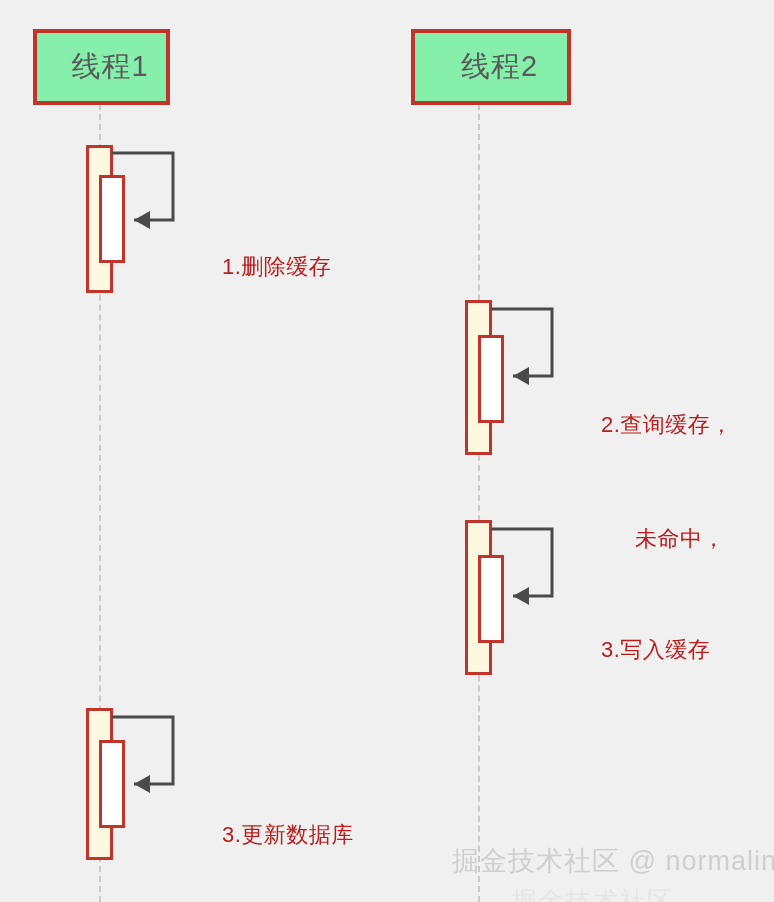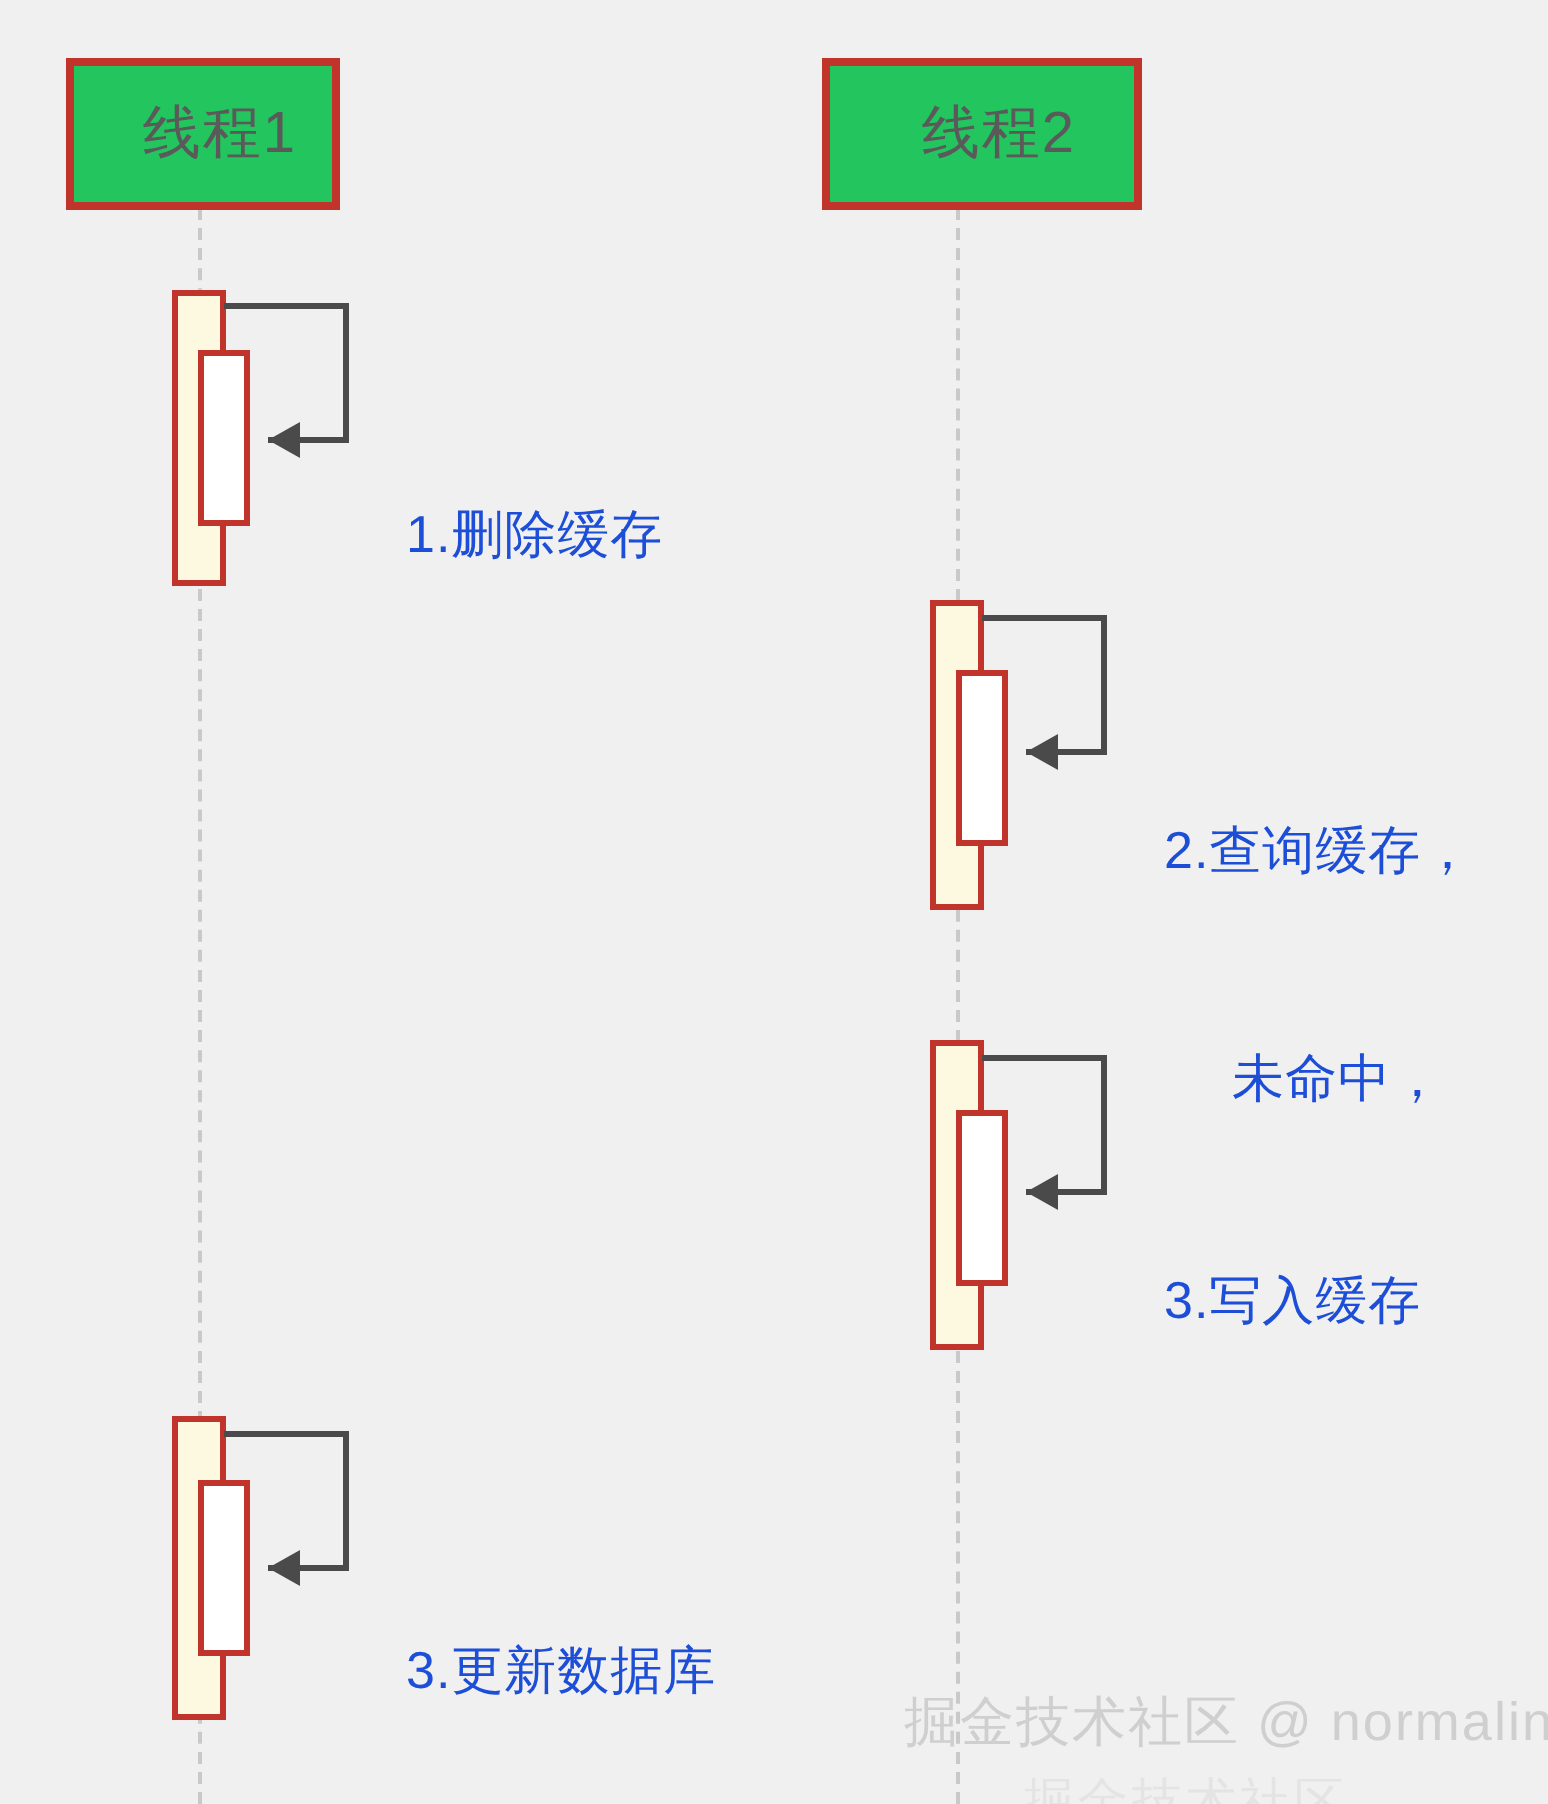--- a/index.html
+++ b/index.html
@@ -24,21 +24,21 @@
   .lifeline {
     position: absolute;
     width: 0;
     border-left: 2px dashed #c9c9c9;
   }
 
   
   .participant {
     position: absolute;
     box-sizing: border-box;
-    background: #22c55e;
+    background: #86efac;
     border: 4px solid #c0342b;
     display: flex;
     align-items: center;
     justify-content: center;
     padding-left: 17px;
   }
   .participant-label {
     font-size: 29px;
     color: #5a5a5a;
     letter-spacing: 1px;
@@ -61,25 +61,26 @@
 
   
   .selfcall {
     position: absolute;
     overflow: visible;
   }
 
   
   .step-label {
     position: absolute;
-    color: #1d4ed8;
-    font-size: 26px;
+    color: #b91c1c;
+    font-size: 22px;
     line-height: 38px;
     white-space: pre;
     letter-spacing: 0.5px;
+    margin-left: 19px;
   }
   .step-label .sub-line {
     display: block;
   }
   .step-label .indent {
     display: block;
     padding-left: 34px;
   }
 
   

